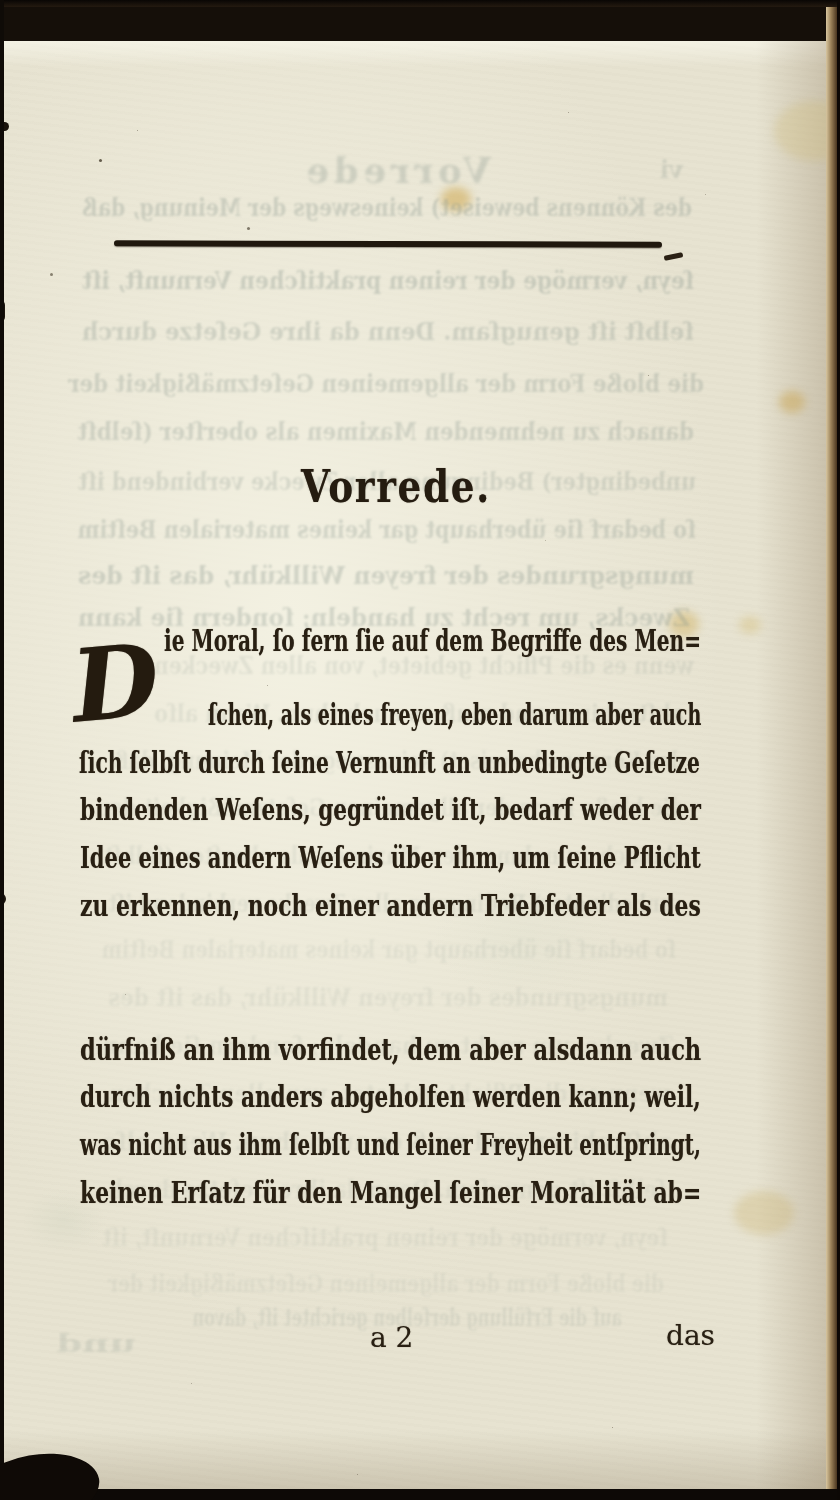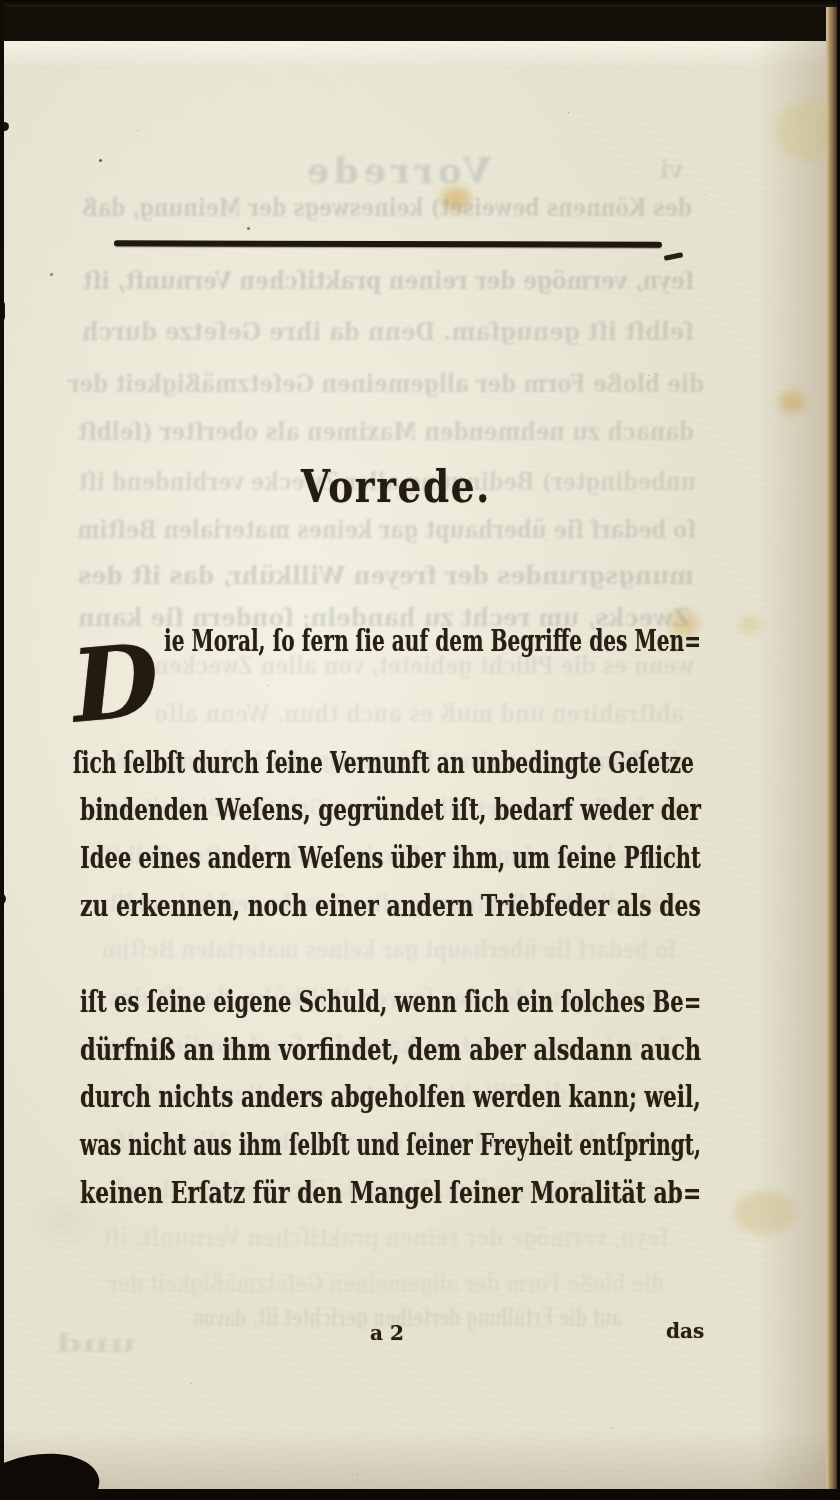--- a/index.html
+++ b/index.html
@@ -39,21 +39,21 @@
     border-radius:2px;transform:rotate(-12deg);z-index:2;}
   .heading{position:absolute;left:297px;top:420px;width:190px;height:48px;z-index:2;
     font-size:44px;font-weight:700;letter-spacing:2px;color:#251c10;white-space:nowrap;
     text-shadow:0 0 1px rgba(37,28,16,.5);}
   .dropcap{position:absolute;left:68px;top:592px;z-index:2;font-size:100px;line-height:1;
     font-style:italic;font-weight:700;color:#241b0f;transform:rotate(-5deg);
     text-shadow:0 0 1px rgba(36,27,15,.6);}
   .line{position:absolute;height:40px;z-index:2;font-size:30px;font-weight:700;color:#281f12;
     white-space:nowrap;text-shadow:0 0 1px rgba(40,31,18,.5);}
   .fit{display:inline-block;white-space:nowrap;transform-origin:0 50%;}
-  .footer-item{position:absolute;z-index:2;font-size:20px;font-weight:700;color:#281f12;
+  .footer-item{position:absolute;z-index:2;font-size:28px;font-weight:400;color:#281f12;
     white-space:nowrap;text-shadow:0 0 1px rgba(40,31,18,.5);}
   
   .edge-top{position:absolute;left:0;top:0;right:0;height:7px;z-index:4;
     background:linear-gradient(180deg,#090604,#241a10);}
   .edge-left{position:absolute;left:0;top:0;bottom:0;width:4px;z-index:4;background:#0f0b07;}
   .edge-bottom{position:absolute;left:0;right:0;bottom:0;height:11px;z-index:4;background:#0d0906;}
   .fore-edge{position:absolute;right:3px;top:4px;bottom:8px;width:11px;z-index:4;
     background:linear-gradient(90deg,#d8c6a0,#9b8259 45%,#4a3620);}
   .edge-right{position:absolute;right:0;top:0;bottom:0;width:3px;z-index:5;background:#0c0805;}
   .curl{position:absolute;left:-30px;bottom:-25px;width:130px;height:70px;z-index:5;
@@ -103,25 +103,25 @@
     <div class="ghost fitbox" style="top:1262px;left:188px;width:430px;opacity:.17"><span class="fit" style="transform: scaleX(0.65053);">auf die Erfüllung derſelben gerichtet iſt, davon</span></div>
     <div class="ghost fitbox" style="top:1288px;left:52px;width:80px;opacity:.20"><span class="fit" style="transform: scaleX(1.48148);">und</span></div>
 
     <div class="rule"></div>
     <div class="rule-dash"></div>
 
     <div class="heading fitbox"><span class="fit" style="transform: scaleX(0.848214);">Vorrede.</span></div>
 
     <div class="dropcap">D</div>
     <div class="line fitbox" style="top:582px;left:160px;width:537px"><span class="fit" style="transform: scaleX(0.67209);">ie Moral, ſo fern ſie auf dem Begriffe des Men=</span></div>
-    <div class="line fitbox" style="top:704px;left:69px;width:621px"><span class="fit" style="transform: scaleX(0.675734);">ſich ſelbſt durch ſeine Vernunft an unbedingte Geſetze</span></div>
+    <div class="line fitbox" style="top:656px;left:204px;width:493px"><span class="fit" style="transform: scaleX(0.634492);">ſchen, als eines freyen, eben darum aber auch</span></div>
+    <div class="line fitbox" style="top:704px;left:75px;width:621px"><span class="fit" style="transform: scaleX(0.675734);">ſich ſelbſt durch ſeine Vernunft an unbedingte Geſetze</span></div>
     <div class="line fitbox" style="top:751px;left:76px;width:621px"><span class="fit" style="transform: scaleX(0.721254);">bindenden Weſens, gegründet iſt, bedarf weder der</span></div>
     <div class="line fitbox" style="top:799px;left:76px;width:621px"><span class="fit" style="transform: scaleX(0.700903);">Idee eines andern Weſens über ihm, um ſeine Pflicht</span></div>
     <div class="line fitbox" style="top:847px;left:76px;width:621px"><span class="fit" style="transform: scaleX(0.730588);">zu erkennen, noch einer andern Triebfeder als des</span></div>
-    <div class="line fitbox" style="top:943px;left:76px;width:621px"><span class="fit" style="transform: scaleX(0.701695);">iſt es ſeine eigene Schuld, wenn ſich ein ſolches Be=</span></div>
     <div class="line fitbox" style="top:991px;left:76px;width:621px"><span class="fit" style="transform: scaleX(0.75);">dürfniß an ihm vorfindet,  dem aber  alsdann auch</span></div>
     <div class="line fitbox" style="top:1038px;left:76px;width:621px"><span class="fit" style="transform: scaleX(0.719583);">durch nichts anders abgeholfen werden kann;  weil,</span></div>
     <div class="line fitbox" style="top:1134px;left:76px;width:621px"><span class="fit" style="transform: scaleX(0.72973);">keinen Erſatz für den Mangel ſeiner Moralität ab=</span></div>
     <div class="line fitbox" style="top:1086px;left:76px;width:621px"><span class="fit" style="transform: scaleX(0.664882);">was nicht aus ihm ſelbſt und ſeiner Freyheit entſpringt,</span></div>
 
     <div class="footer-item" style="left:366px;top:1280px">a 2</div>
     <div class="footer-item" style="left:662px;top:1278px">das</div>
 
     <div class="specks"></div>
   </div>

